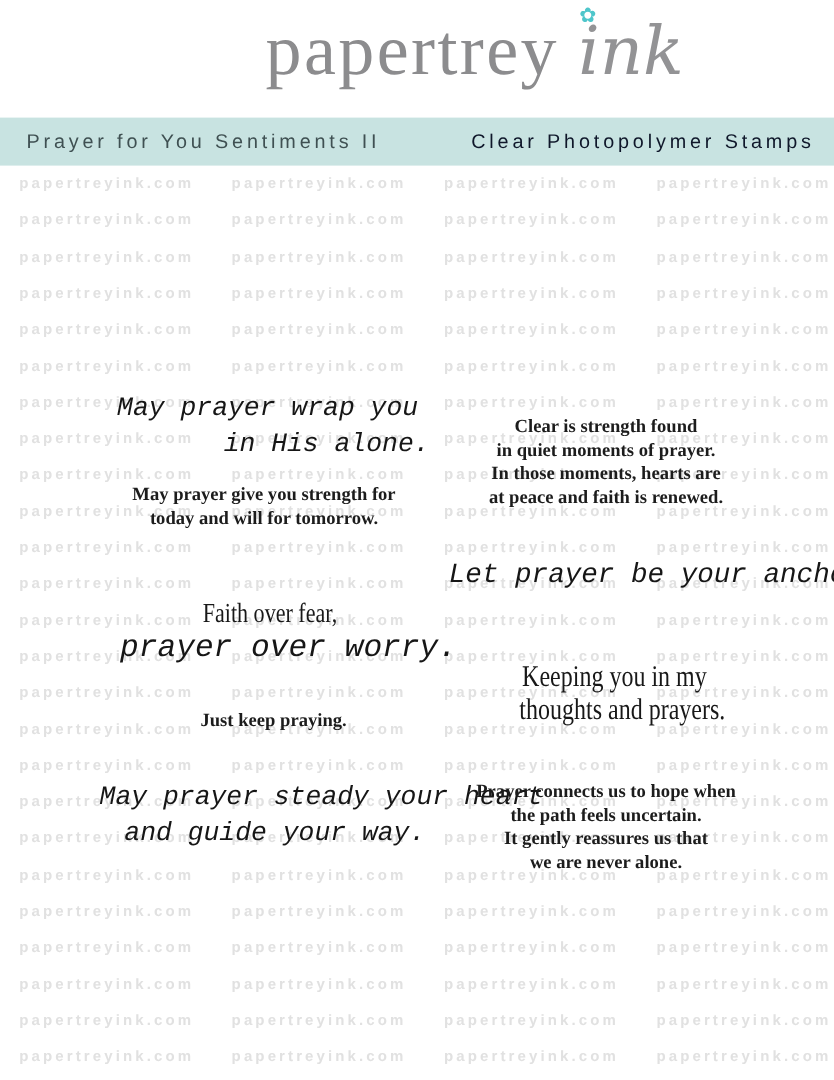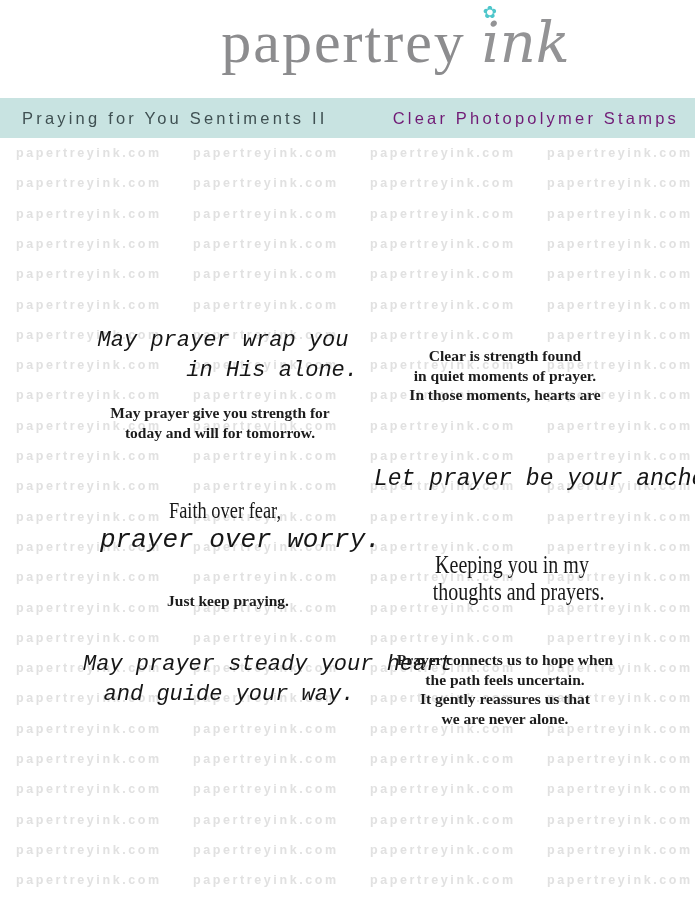--- a/index.html
+++ b/index.html
@@ -13,21 +13,21 @@
   .logo-word2{font-family:"DejaVu Serif",serif;font-style:italic;font-size:56px;
               color:#939395;margin-left:16px;position:relative;display:inline-block;}
   .flower{position:absolute;top:-6px;left:1px;font-size:17px;font-style:normal;
           color:#4ec6cb;line-height:1;}
 
   
   .banner{position:absolute;top:98px;left:0;width:695px;height:40px;background:#c8e3e1;}
   .banner-left{position:absolute;left:22px;top:0;height:40px;line-height:40px;
                font-size:16.5px;letter-spacing:3.2px;color:#3f5052;white-space:nowrap;}
   .banner-right{position:absolute;right:16px;top:0;height:40px;line-height:40px;
-                font-size:16.5px;letter-spacing:3.2px;color:#701a75;white-space:nowrap;}
+                font-size:16.5px;letter-spacing:3.2px;color:#0f172a;white-space:nowrap;}
 
   
   .wm-layer{position:absolute;top:0;left:0;width:695px;height:900px;overflow:hidden;font-weight:bold;}
   .wm{position:absolute;font-size:12.5px;letter-spacing:2.6px;color:#e1e1e1;
       white-space:nowrap;font-family:"Liberation Sans",sans-serif;}
 
   
   .stamp{position:absolute;color:#1c1c1c;}
   .serif-line{font-family:"Liberation Serif",serif;font-weight:600;font-size:15.5px;
               line-height:19.5px;text-align:center;white-space:nowrap;}
@@ -157,33 +157,34 @@
       <span class="wm" style="left: 193px; top: 873.2px; color: rgb(225, 225, 225);">papertreyink.com</span>
       <span class="wm" style="left: 370px; top: 873.2px; color: rgb(225, 225, 225);">papertreyink.com</span>
       <span class="wm" style="left: 547px; top: 873.2px; color: rgb(225, 225, 225);">papertreyink.com</span>
     </div>
 
   <div class="logo">
     <span class="logo-word1">papertrey</span><span class="logo-word2"><span class="flower">✿</span><span>ink</span></span>
   </div>
 
   <div class="banner">
-    <span class="banner-left">Praying for You Sentiments II</span>
+    <span class="banner-left">Prayer for You Sentiments II</span>
     <span class="banner-right">Clear Photopolymer Stamps</span>
   </div>
 
   <div id="s0" class="stamp">
     <div class="script-line l1">May prayer wrap you</div>
     <div class="script-line l2">in His alone.</div>
   </div>
 
   <div id="s1" class="stamp">
     <div class="serif-line">Clear is strength found</div>
     <div class="serif-line">in quiet moments of prayer.</div>
     <div class="serif-line">In those moments, hearts are</div>
+    <div class="serif-line">at peace and faith is renewed.</div>
   </div>
 
   <div id="s2" class="stamp">
     <div class="serif-line">May prayer give you strength for</div>
     <div class="serif-line">today and will for tomorrow.</div>
   </div>
 
   <div id="s3" class="stamp">
     <div class="script-line">Let prayer be your anchor.</div>
   </div>

